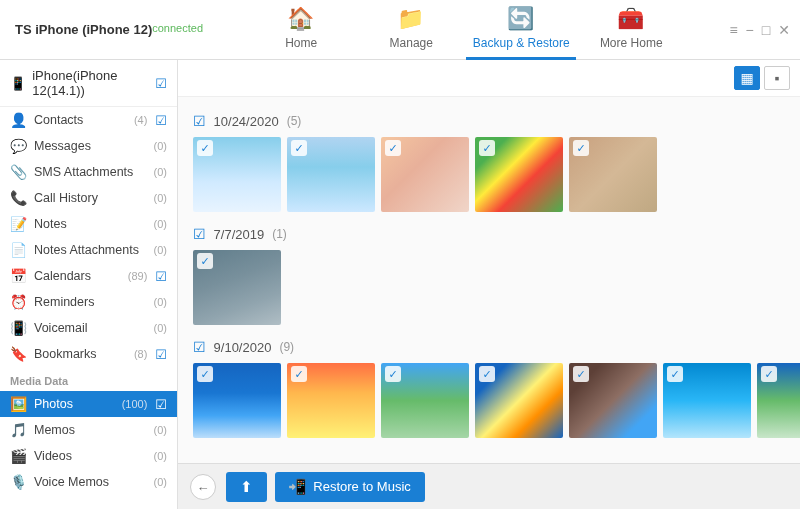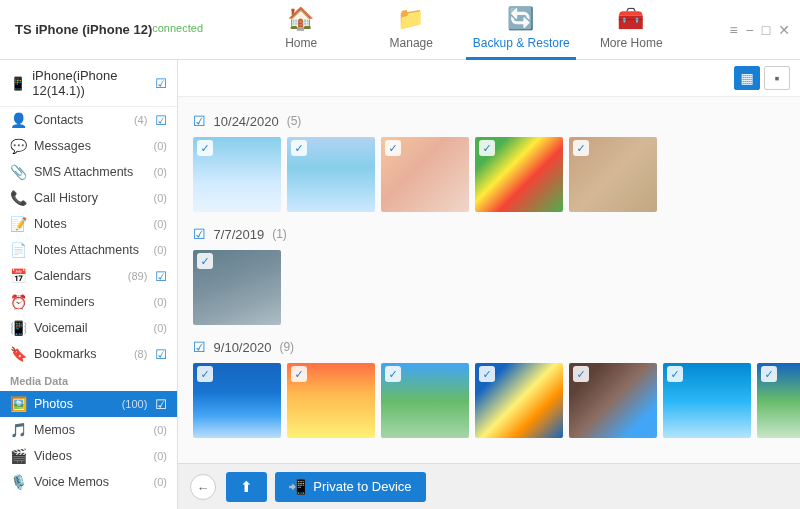--- a/index.html
+++ b/index.html
@@ -448,18 +448,18 @@
       </div>
 
     <div class="bottom-bar">
       <div class="bottom-back-btn">←</div>
       <div class="bottom-actions">
         <button class="action-btn export">
           <span class="btn-icon">⬆</span>
         </button>
         <button class="action-btn restore">
           <span class="btn-icon">📲</span>
-          <span>Private to Device</span>
+          <span>Restore to Music</span>
         </button>
       </div>
     </div>
   </div>
 </div>
 
 </body></html>

